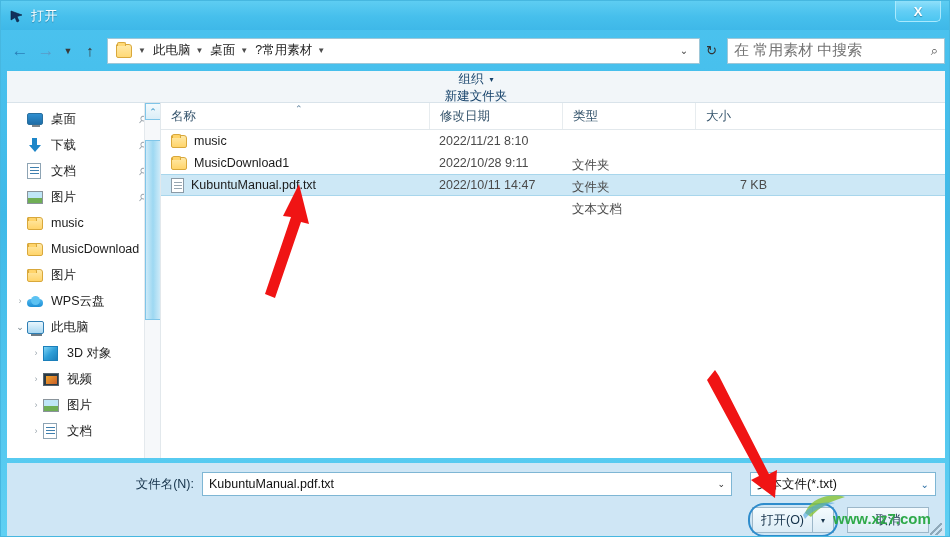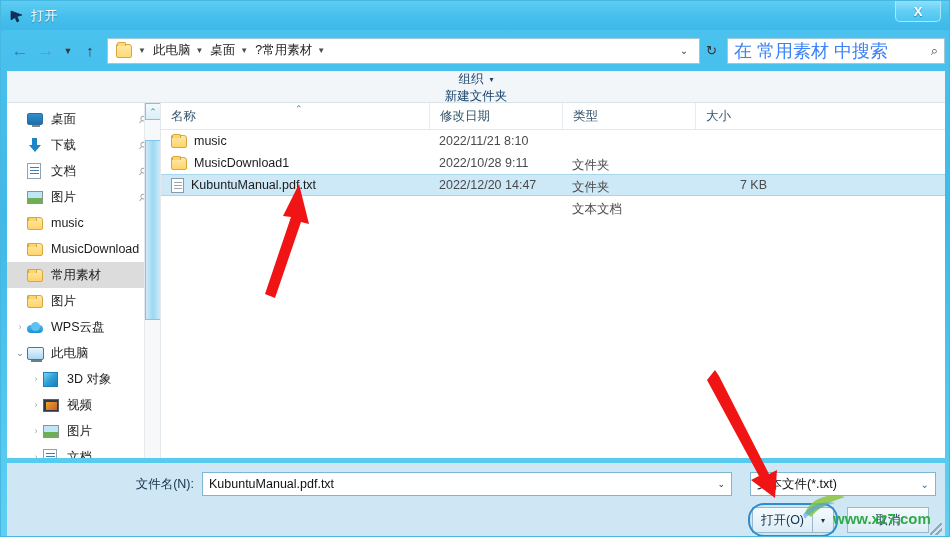--- a/index.html
+++ b/index.html
@@ -81,21 +81,21 @@
   .crumb { color: #1b1b1b; font-size: 12.5px; padding: 0 1px; }
   .crumb-sep { color: #4c4c4c; font-size: 8px; padding: 0 6px 0 4px; }
   .addr-right { margin-left: auto; display: flex; align-items: center; }
   .addr-chev { color: #444; font-size: 10px; padding: 0 7px; }
   .refresh { color: #333; font-size: 13px; padding: 0 6px; }
   .searchbox {
     width: 218px; height: 26px; margin-left: 4px;
     background: #ffffff; border: 1px solid #9ec7d8;
     display: flex; align-items: center; padding: 0 6px;
   }
-  .search-ph { color: #3b82f6; font-size: 18px; flex: 1; }
+  .search-ph { color: #737373; font-size: 15px; flex: 1; }
   .search-icon { color: #4a4a4a; font-size: 13px; }
 
   
   .toolbar {
     position: absolute; top: 70px; left: 6px;
     width: 938px; height: 32px;
     background: #f2f6f9;
     border-bottom: 1px solid #d9e3ea;
     display: flex; align-items: center; flex-direction: column;
   }
@@ -482,27 +482,20 @@
               <span class="ic-folder" style="display: block; position: relative;"></span>
             </span>
             <span class="nav-label">music</span>
           </div>
           <div class="nav-row" style="padding-left: 6px;">
             <span class="expander"></span>
             <span class="nav-ico">
               <span class="ic-folder" style="display: block; position: relative;"></span>
             </span>
             <span class="nav-label">MusicDownload</span>
-          </div>
-          <div class="nav-row selected" style="padding-left: 6px;">
-            <span class="expander"></span>
-            <span class="nav-ico">
-              <span class="ic-folder" style="display: block; position: relative;"></span>
-            </span>
-            <span class="nav-label">常用素材</span>
           </div>
           <div class="nav-row" style="padding-left: 6px;">
             <span class="expander"></span>
             <span class="nav-ico">
               <span class="ic-folder" style="display: block; position: relative;"></span>
             </span>
             <span class="nav-label">图片</span>
           </div>
           <div class="nav-row" style="padding-left: 6px;">
             <span class="expander">›</span>
@@ -587,21 +580,21 @@
             </div>
             <div class="cell date">2022/10/28 9:11</div>
             <div class="cell type">文件夹</div>
             <div class="cell size"></div>
           </div>
           <div class="row selected">
             <div class="cell name">
               <span class="row-ico row-txt"></span>
               <span>KubuntuManual.pdf.txt</span>
             </div>
-            <div class="cell date">2022/12/20 14:47</div>
+            <div class="cell date">2022/10/11 14:47</div>
             <div class="cell type">文本文档</div>
             <div class="cell size">7 KB</div>
           </div>
         </div>
     </div>
   </div>
 
   <div class="bottom">
     <div class="fn-row">
       <div class="fn-label">文件名(N):</div>

